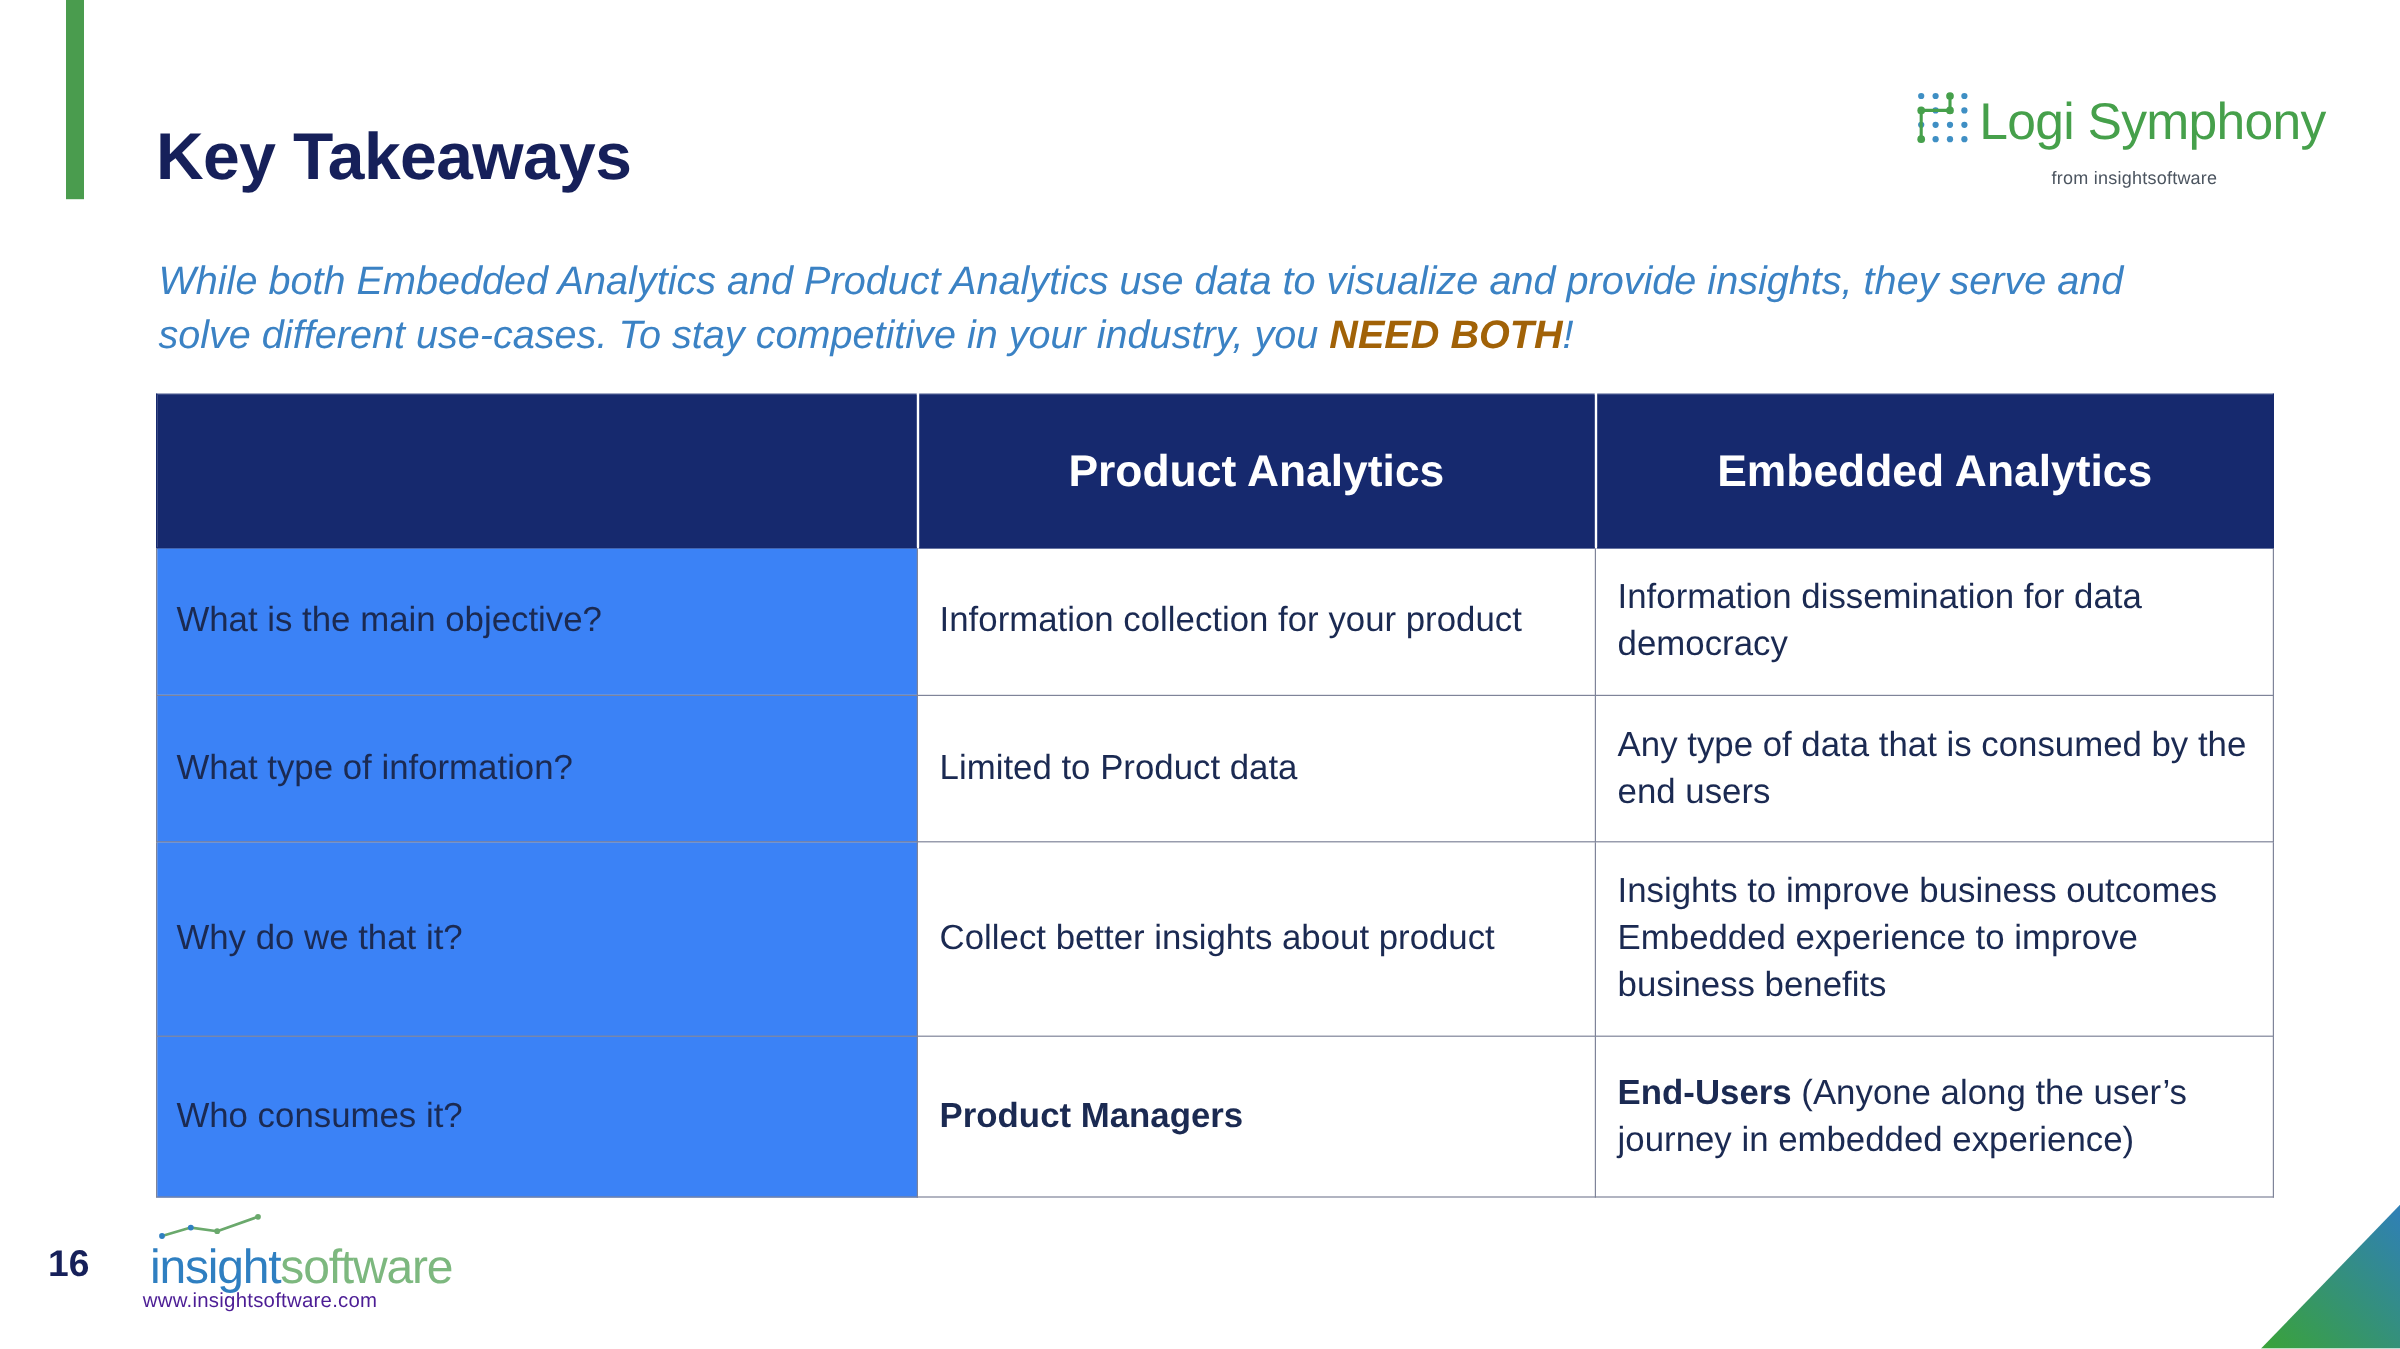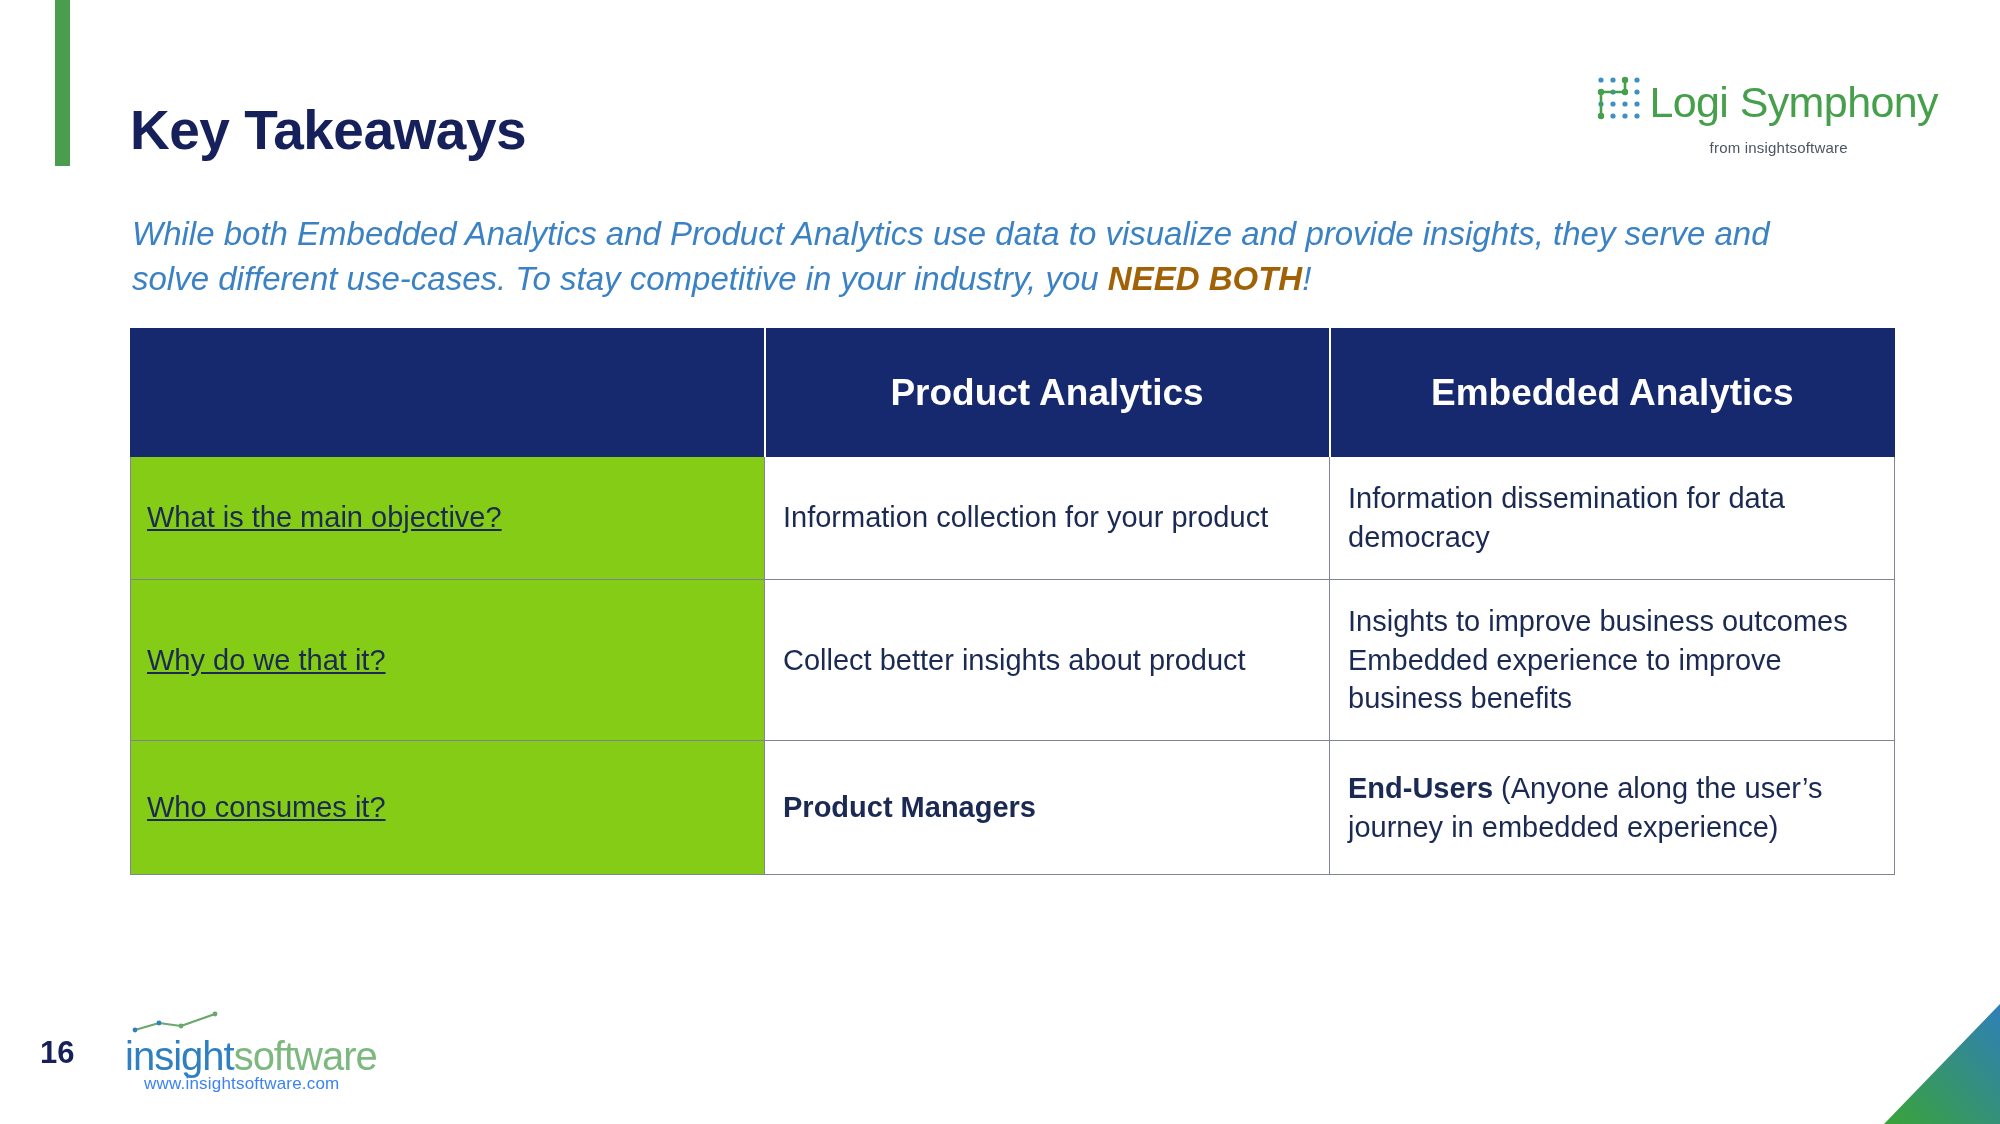--- a/index.html
+++ b/index.html
@@ -125,24 +125,23 @@
 
   .cmp-table td {
     font-size: 29px;
     color: #1b2a52;
     vertical-align: middle;
     padding: 22px 22px 22px 18px;
     border: 1px solid #7f8499;
     line-height: 1.34;
   }
   .cmp-table td.qcell {
-    background: #84cc16;
+    background: #3b82f6;
     padding-left: 16px;
     color: #1b2a52;
-    text-decoration: underline;
   }
   .cmp-table td b { font-weight: bold; }
 
   .row-h1 td { height: 122px; }
   .row-h2 td { height: 120px; }
   .row-h3 td { height: 137px; }
   .row-h4 td { height: 134px; }
 
   
   .page-num {
@@ -161,24 +160,24 @@
   .fl-wordmark {
     font-size: 40px;
     line-height: 1;
     letter-spacing: -1px;
     white-space: nowrap;
   }
   .fl-insight { color: #2f7fc1; }
   .fl-software { color: #7db87f; }
   .footer-url {
     position: absolute;
-    left: 144px;
+    left: 119px;
     top: 1074px;
     font-size: 17px;
-    color: #3b82f6;
+    color: #4c1d95;
     letter-spacing: 0.2px;
     white-space: nowrap;
   }
 
   
   .corner-triangle {
     position: absolute;
     right: 0;
     bottom: 0;
     width: 116px;
@@ -243,20 +242,25 @@
         <th>Product Analytics</th>
         <th>Embedded Analytics</th>
       </tr>
     </thead>
     <tbody>
       <tr class="row-h1">
         <td class="qcell">What is the main objective?</td>
         <td>Information collection for your product</td>
         <td>Information dissemination for data democracy</td>
       </tr>
+      <tr class="row-h2">
+        <td class="qcell">What type of information?</td>
+        <td>Limited to Product data</td>
+        <td>Any type of data that is consumed by the end users</td>
+      </tr>
       <tr class="row-h3">
         <td class="qcell">Why do we that it?</td>
         <td>Collect better insights about product</td>
         <td><span>Insights to improve business outcomes</span> <span>Embedded experience to improve business benefits</span></td>
       </tr>
       <tr class="row-h4">
         <td class="qcell">Who consumes it?</td>
         <td><b>Product Managers</b></td>
         <td><b>End-Users</b><span> (Anyone along the user’s journey in embedded experience)</span></td>
       </tr>

